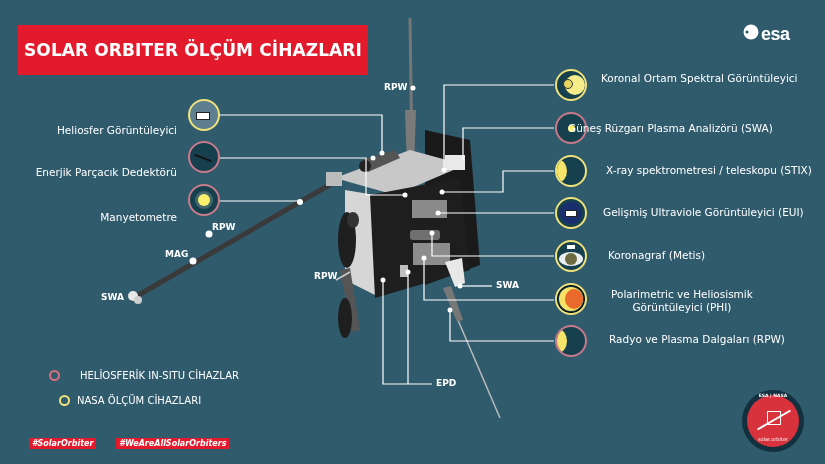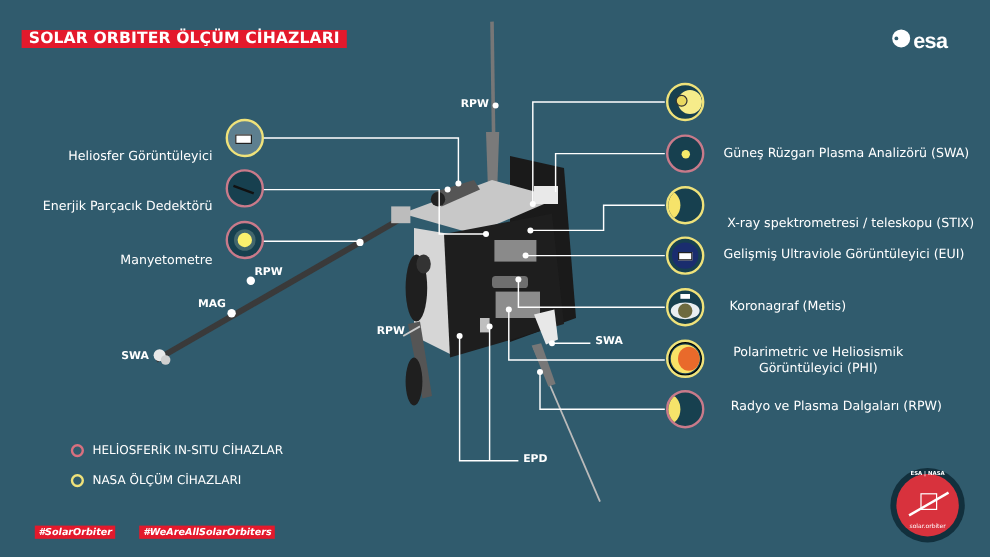--- a/index.html
+++ b/index.html
@@ -1,18 +1,18 @@
 <!DOCTYPE html>
 <html><head>
 <meta charset="utf-8">
 <style>
   html,body{margin:0;padding:0;}
   body{width:825px;height:464px;overflow:hidden;background:#305b6d;font-family:"DejaVu Sans","Liberation Sans",sans-serif;position:relative;color:#fff;}
   .abs{position:absolute;}
-  .title{left:18px;top:25px;background:#e3192c;color:#fff;font-weight:bold;font-size:13px;padding:0 6px;letter-spacing:0.1px;white-space:nowrap;}
+  .title{left:18px;top:25px;background:#e3192c;color:#fff;font-weight:bold;font-size:17px;padding:15px 6px;letter-spacing:0.1px;white-space:nowrap;}
   .esa{left:743px;top:24px;display:flex;gap:2px;}
   .esa-text{font-weight:bold;font-size:18px;color:#fff;letter-spacing:-0.5px;font-family:"Liberation Sans",sans-serif;}
   .icon-circle{width:32px;height:32px;border-radius:50%;box-sizing:border-box;overflow:hidden;position:absolute;}
   .ring-yellow{border:2px solid #efe27a;}
   .ring-pink{border:2px solid #c97a8a;}
   .label{font-size:10.5px;color:#fff;white-space:nowrap;line-height:13px;}
   .left-label{text-align:right;margin-top:16px;}
   .part-label{font-size:9px;font-weight:bold;color:#fff;white-space:nowrap;}
   .legend-ring{width:11px;height:11px;border-radius:50%;box-sizing:border-box;border:2.5px solid;}
   .legend-text{font-size:10px;color:#fff;white-space:nowrap;}
@@ -125,31 +125,32 @@
 <div class="abs label left-label" style="right:648px;top:195px;">Manyetometre</div>
 <div class="icon-circle ring-pink" style="left:188px;top:184px;background:#17404f;">
   <div style="position:absolute;left:8px;top:8px;width:12px;height:12px;border-radius:50%;background:#fbf06d;box-shadow:0 0 0 3px rgba(200,220,200,0.25);"></div>
 </div>
 
 <div class="icon-circle ring-yellow" style="left:555px;top:69px;background:#17404f;">
   <div style="position:absolute;left:8px;top:4px;width:20px;height:20px;border-radius:50%;background:#f6ec8a;"></div>
   <div style="position:absolute;left:6px;top:8px;width:8px;height:8px;border-radius:50%;background:#e9d860;border:1px solid #333;"></div>
 </div>
 <div class="abs label" style="left:601px;top:72px;">
+  <div>Koronal Ortam Spektral Görüntüleyici</div>
 </div>
 
 <div class="icon-circle ring-pink" style="left:555px;top:112px;background:#17404f;">
   <div style="position:absolute;left:11px;top:11px;width:7px;height:7px;border-radius:50%;background:#f6ec6a;"></div>
 </div>
-<div class="abs label" style="left:603px;top:122px;">Güneş Rüzgarı Plasma Analizörü (SWA)</div>
+<div class="abs label" style="left:568px;top:122px;">Güneş Rüzgarı Plasma Analizörü (SWA)</div>
 
 <div class="icon-circle ring-yellow" style="left:555px;top:155px;background:#17404f;">
   <div style="position:absolute;left:-10px;top:2px;width:20px;height:24px;border-radius:50%;background:#f6e36a;"></div>
 </div>
-<div class="abs label" style="left:606px;top:180px;">X-ray spektrometresi / teleskopu (STIX)</div>
+<div class="abs label" style="left:606px;top:164px;">X-ray spektrometresi / teleskopu (STIX)</div>
 
 <div class="icon-circle ring-yellow" style="left:555px;top:197px;background:#17404f;">
   <div style="position:absolute;left:3px;top:3px;width:22px;height:22px;border-radius:50%;background:#1a2d6e;"></div>
   <div style="position:absolute;left:8px;top:11px;width:10px;height:5px;background:#fff;border:1px solid #222;"></div>
 </div>
 <div class="abs label" style="left:603px;top:206px;">Gelişmiş Ultraviole Görüntüleyici (EUI)</div>
 
 <div class="icon-circle ring-yellow" style="left:555px;top:240px;background:#17404f;">
   <div style="position:absolute;left:2px;top:10px;width:24px;height:14px;border-radius:50%;background:#e9eef0;"></div>
   <div style="position:absolute;left:8px;top:11px;width:12px;height:12px;border-radius:50%;background:#6d6a3f;"></div>
@@ -164,21 +165,21 @@
 <div class="abs label" style="left:611px;top:288px;text-align:center;">
   <div>Polarimetric ve Heliosismik</div>
   <div>Görüntüleyici (PHI)</div>
 </div>
 
 <div class="icon-circle ring-pink" style="left:555px;top:325px;background:#17404f;">
   <div style="position:absolute;left:-8px;top:2px;width:18px;height:24px;border-radius:50%;background:#f6e36a;"></div>
 </div>
 <div class="abs label" style="left:609px;top:333px;">Radyo ve Plasma Dalgaları (RPW)</div>
 
-<div class="abs" style="left:59px;top:370px;display:flex;align-items:flex-start;gap:7px;">
+<div class="abs" style="left:49px;top:370px;display:flex;align-items:flex-start;gap:20px;">
   <div class="legend-ring" style="border-color:#d9707f;"></div>
   <span class="legend-text">HELİOSFERİK IN-SITU CİHAZLAR</span>
 </div>
 <div class="abs" style="left:59px;top:395px;display:flex;align-items:center;gap:7px;">
   <div class="legend-ring" style="border-color:#efe27a;"></div>
   <span class="legend-text">NASA ÖLÇÜM CİHAZLARI</span>
 </div>
 
 <div class="abs" style="left:29px;top:438px;display:flex;gap:20px;">
   <span class="hashtag">#SolarOrbiter</span>

